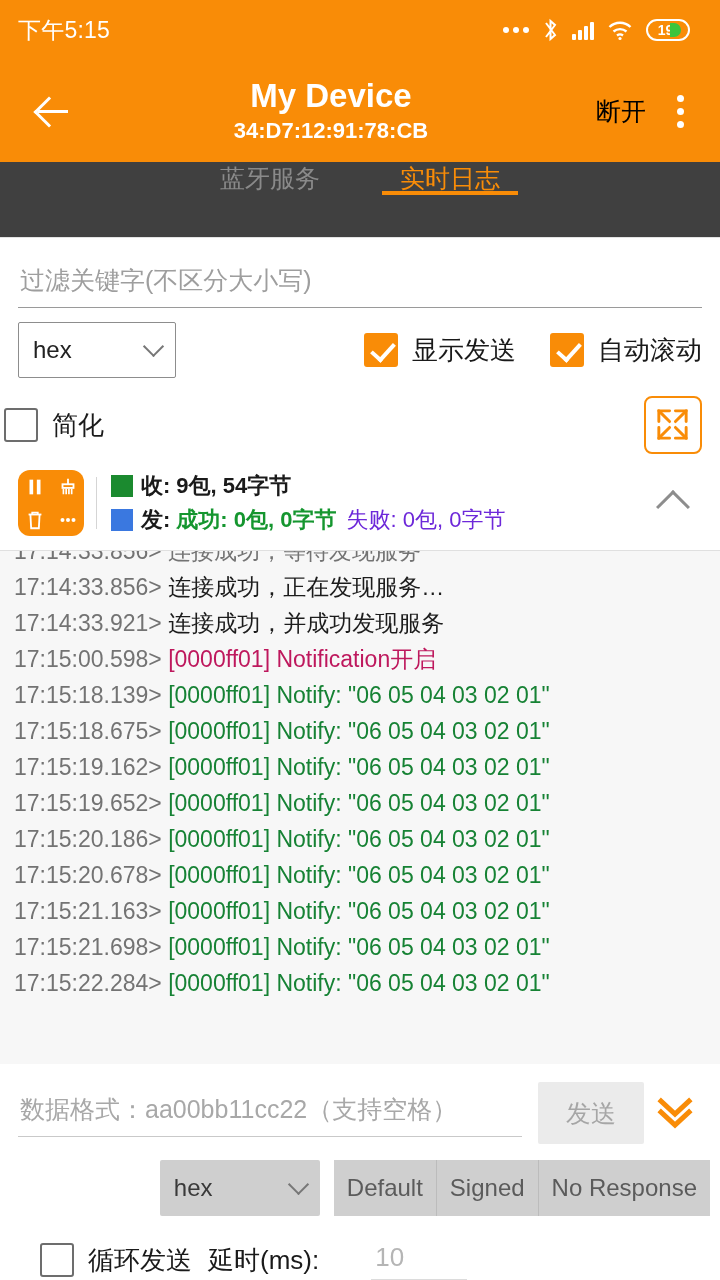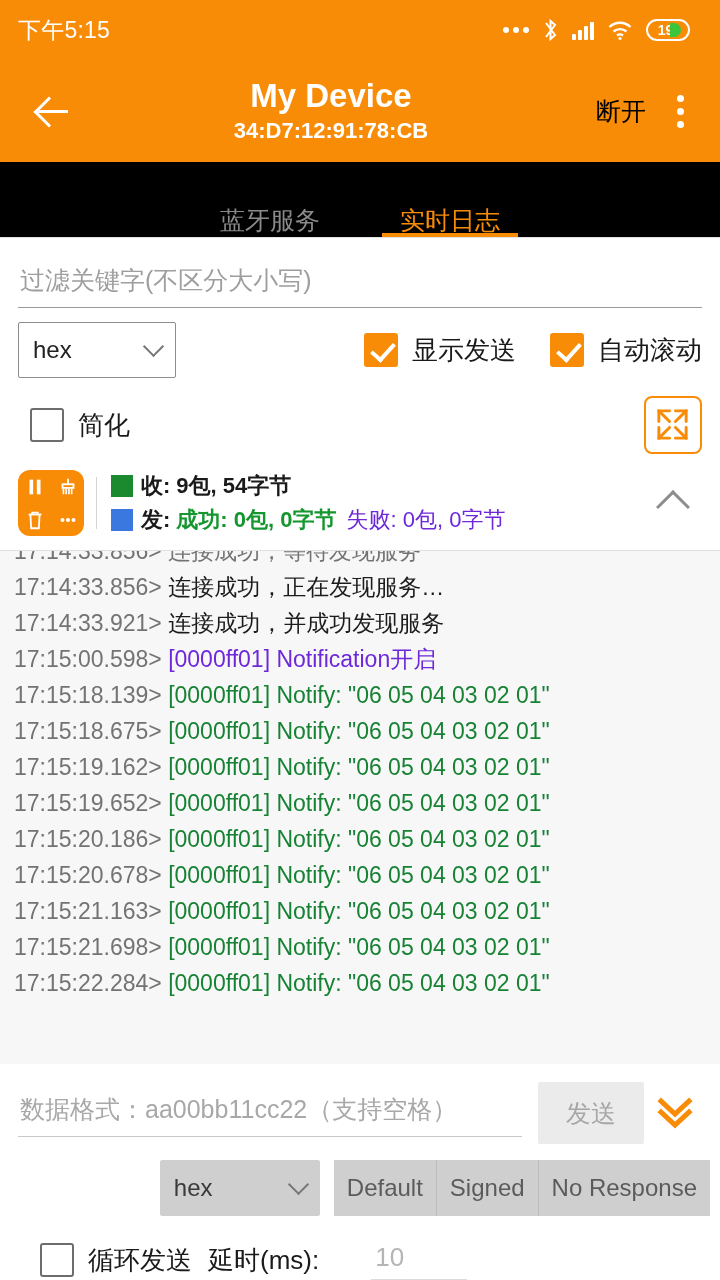--- a/index.html
+++ b/index.html
@@ -45,22 +45,22 @@
     border-left:3px solid #fff; border-bottom:3px solid #fff; transform:rotate(45deg);
   }
   .appbar-titles { flex:1; display:flex; flex-direction:column; align-items:center; justify-content:center; }
   .app-title { font-size:33px; font-weight:bold; line-height:1.18; }
   .app-sub { font-size:22px; font-weight:bold; line-height:1.2; margin-top:2px; }
   .disconnect-btn { font-size:25px; color:#000000; padding:8px 14px; cursor:pointer; white-space:nowrap; }
   .kebab { width:40px; display:flex; flex-direction:column; align-items:center; gap:6px; cursor:pointer; padding:6px 0; }
   .kebab i { width:7px; height:7px; background:#fff; border-radius:50%; display:block; }
 
   
-  .tabs { height:76px; flex:0 0 76px; display:flex; align-items:flex-end; justify-content:center;
-          border-bottom:1px solid #e2e2e2; background:#000000; }
+  .tabs { height:76px; flex:0 0 76px; display:flex; align-items:flex-start; justify-content:center;
+          border-bottom:1px solid #e2e2e2; background:#404040; }
   .tab { width:180px; display:flex; align-items:center; justify-content:center;
          font-size:25px; color:#8a8a8a; position:relative; cursor:pointer; }
   .tab.active { color:#F98C07; }
   .tab.active::after { content:""; position:absolute; left:22px; right:22px; bottom:0; height:4px; background:#F98C07; }
 
   
   .filter-wrap { padding:22px 18px 0 18px; flex:0 0 auto; }
   .filter-input {
     width:100%; border:none; border-bottom:1.5px solid #9a9a9a; background:transparent;
     font-size:25px; color:#222; padding:6px 2px 12px 2px; outline:none;
@@ -82,21 +82,21 @@
         flex:0 0 34px; position:relative; }
   .cb.checked { background:#F98C07; border-color:#F98C07; }
   .cb.checked::after {
     content:""; position:absolute; left:10px; top:3px; width:10px; height:19px;
     border-right:4px solid #fff; border-bottom:4px solid #fff; transform:rotate(42deg);
   }
   .cb-label { font-size:26px; color:#1a1a1a; white-space:nowrap; }
   .spacer { flex:1; }
 
   
-  .opt-row2 { display:flex; align-items:center; padding:18px 18px 0 30px; flex:0 0 auto; }
+  .opt-row2 { display:flex; align-items:center; padding:18px 18px 0 4px; flex:0 0 auto; }
   .fs-btn { width:58px; height:58px; border:2.5px solid #F98C07; border-radius:8px;
             position:relative; cursor:pointer; }
   .fs-btn svg { position:absolute; left:7px; top:7px; }
 
   
   .stats { display:flex; align-items:center; padding:16px 18px 14px 18px; flex:0 0 auto; }
   .stats-icon {
     width:66px; height:66px; flex:0 0 66px; background:#F98C07; border-radius:12px;
     display:grid; grid-template-columns:1fr 1fr; grid-template-rows:1fr 1fr;
     align-items:center; justify-items:center; cursor:pointer; color:#fff;
@@ -117,21 +117,21 @@
   
   .log {
     flex:1 1 auto; background:#F7F7F7; border-top:1px solid #e0e0e0;
     overflow:hidden; padding:0 14px; position:relative;
   }
   .logline { font-size:23px; line-height:36px; white-space:nowrap; }
   .logline.clip-top { margin-top:-18px; }
   .ts { color:#737373; }
   .msg-black { color:#1c1c1c; }
   .msg-green { color:#168234; }
-  .msg-orange { color:#6d28d9; }
+  .msg-orange { color:#be185d; }
 
   
   .send-area { flex:0 0 auto; background:#fff; }
   .send-row { display:flex; align-items:center; padding:18px 14px 8px 18px;justify-content:flex-end; }
   .send-input {
     flex:1; border:none; border-bottom:1.5px solid #c9c9c9; background:transparent;
     font-size:25px; color:#222; padding:6px 2px 12px 2px; outline:none;
     font-family:"Liberation Sans",sans-serif;
   }
   .send-input::placeholder { color:#a8a8a8; }

